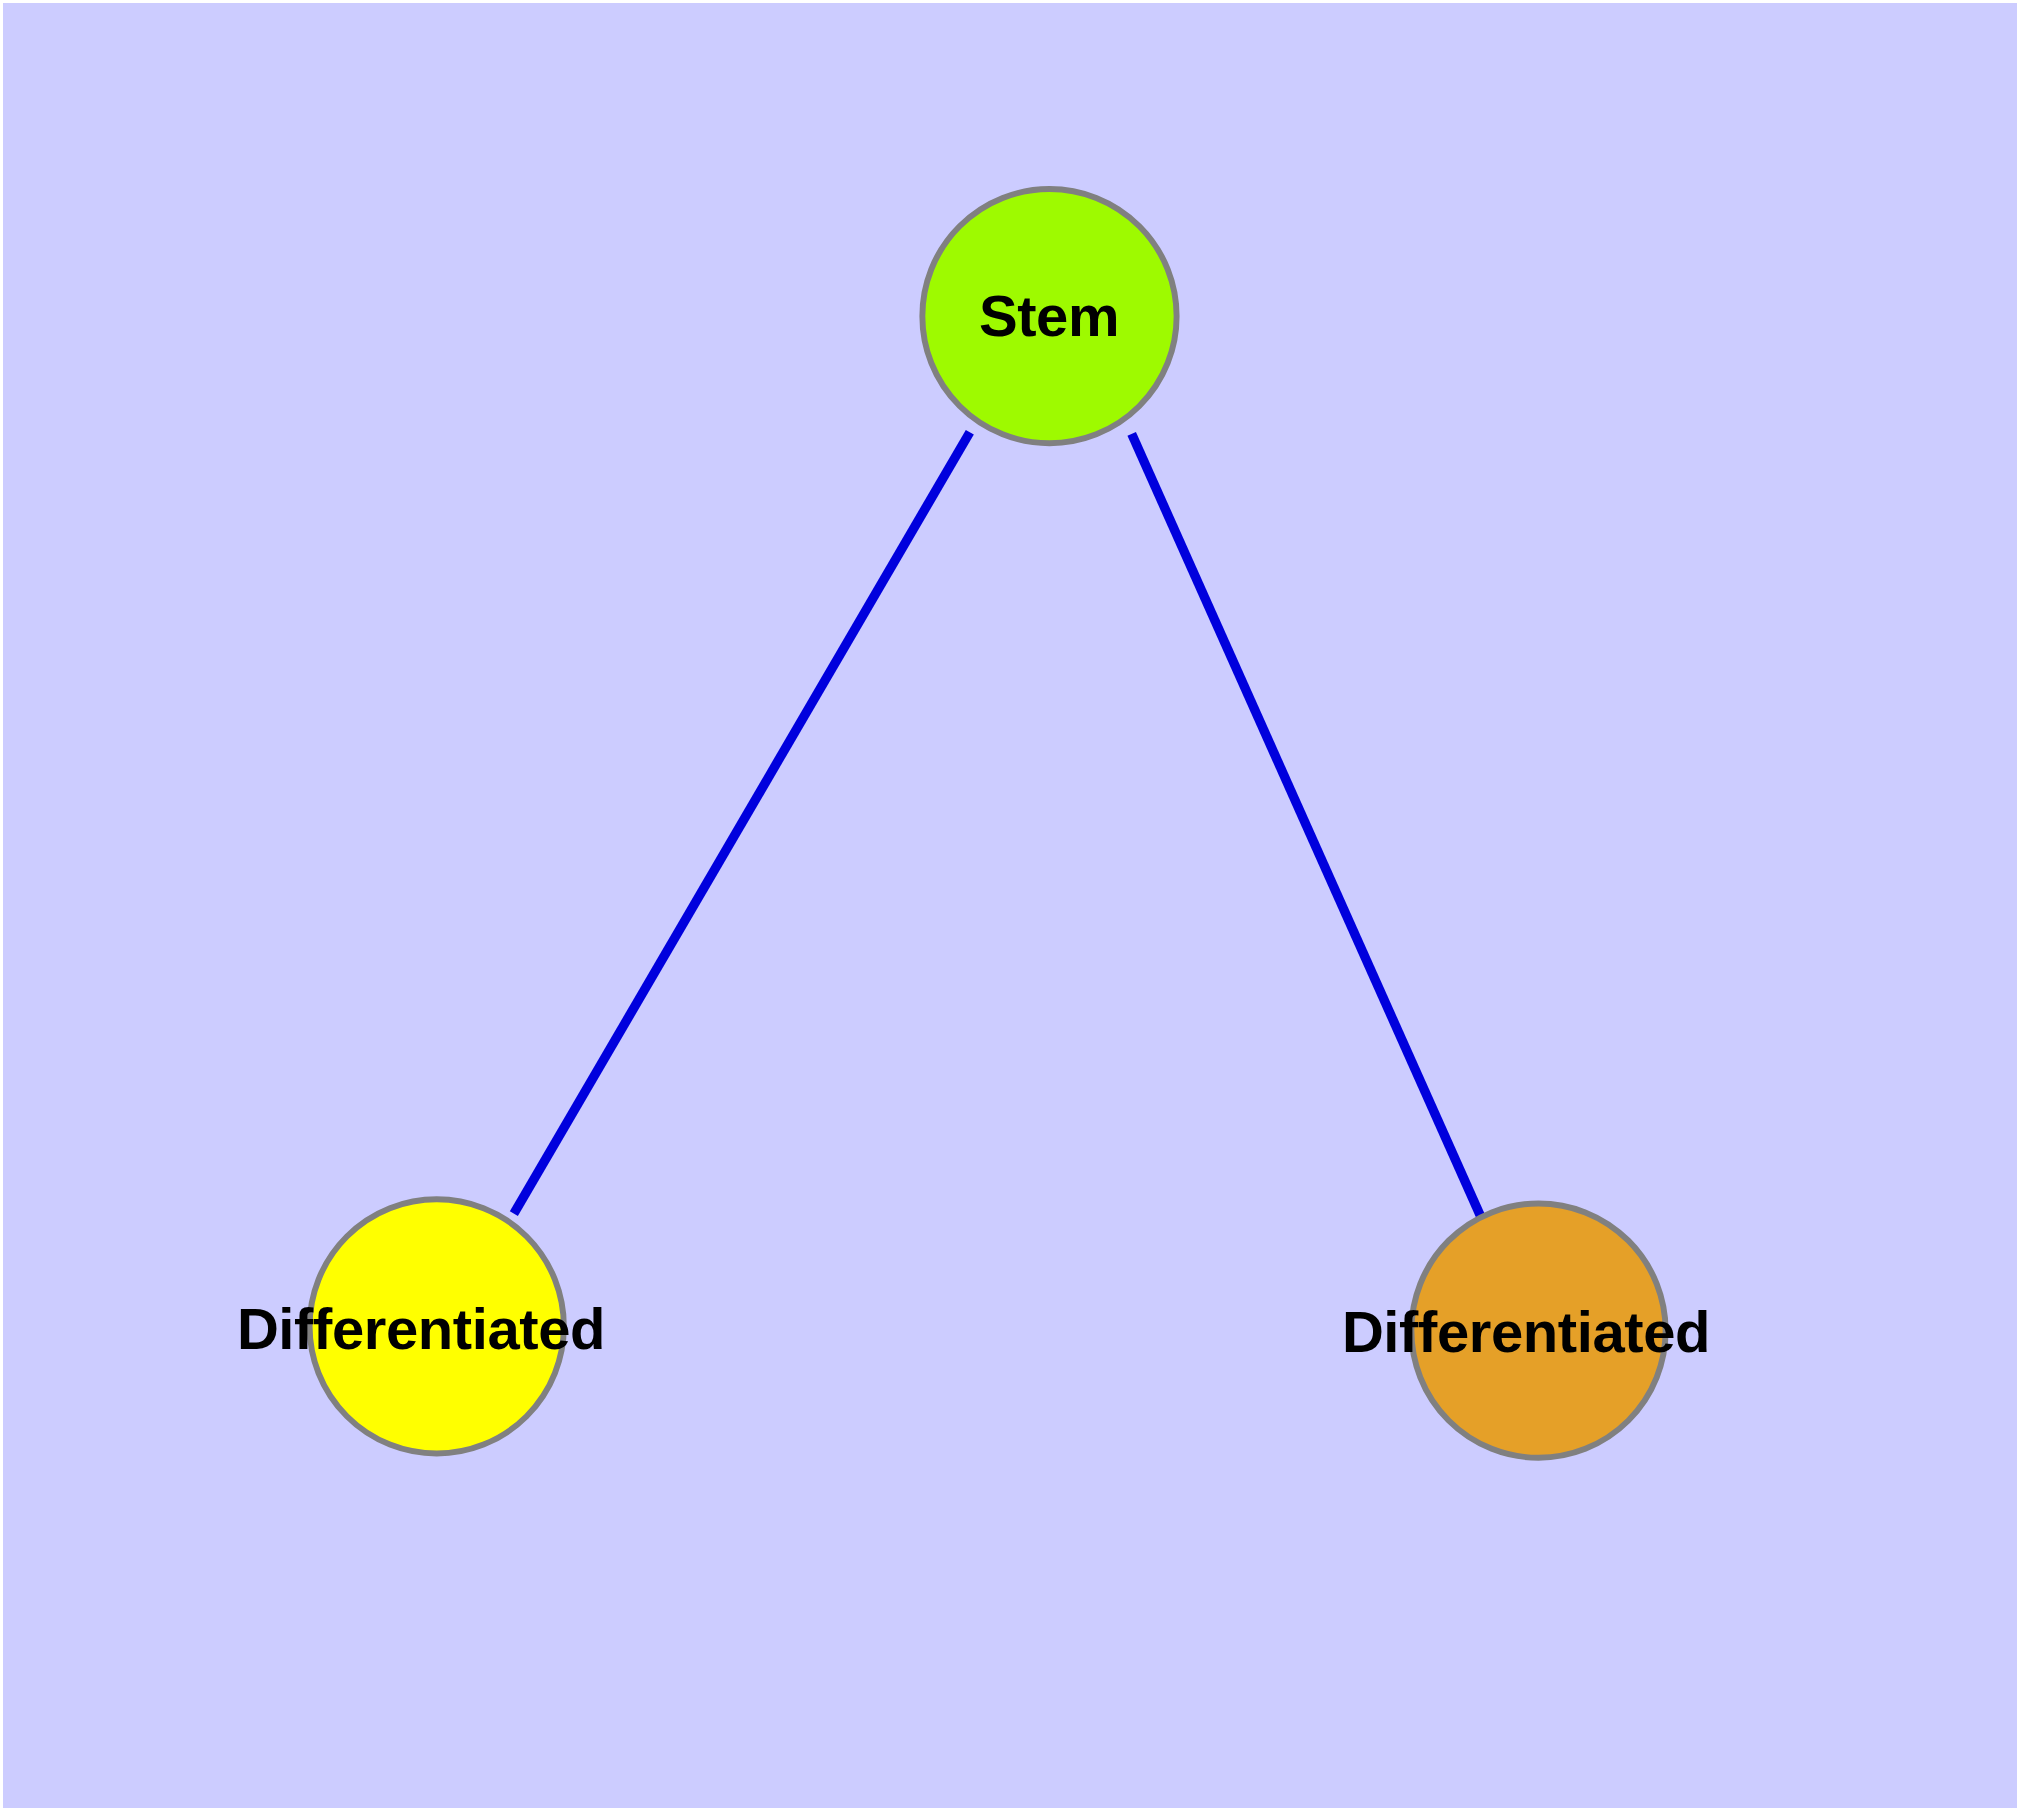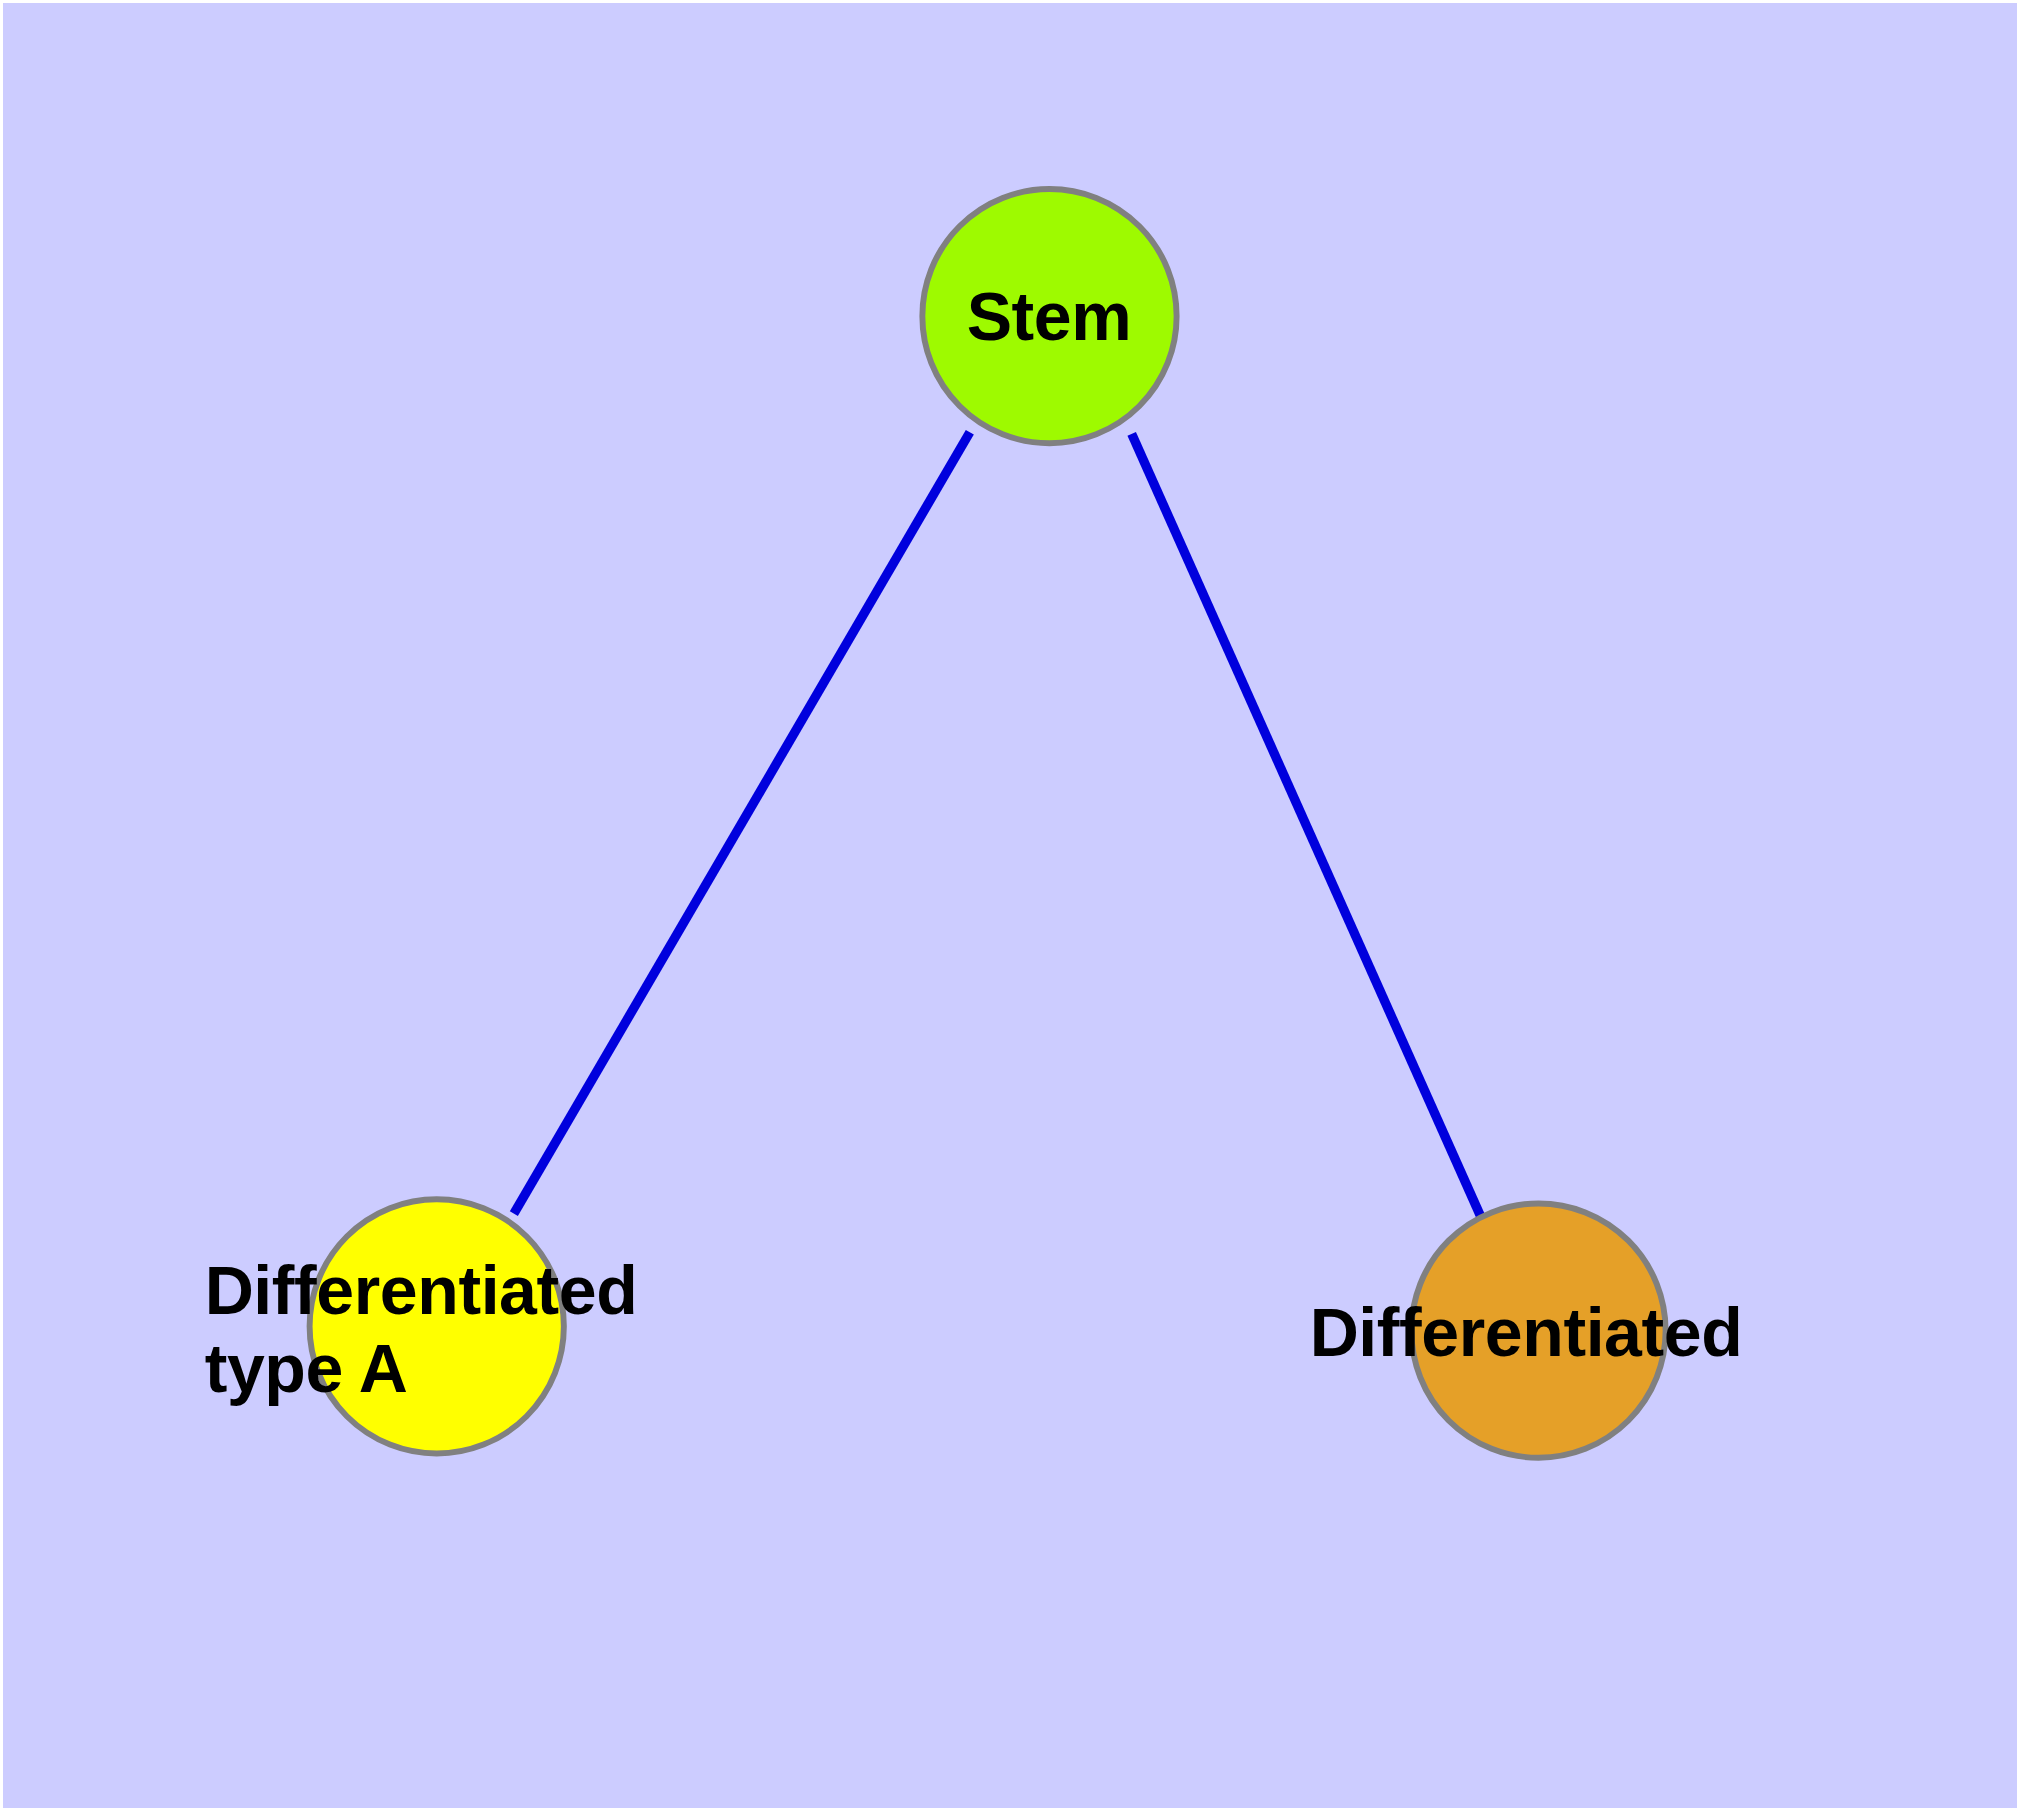--- a/index.html
+++ b/index.html
@@ -31,25 +31,25 @@
   #graph-svg {
     position: absolute;
     left: 0;
     top: 0;
     width: 2021px;
     height: 1812px;
     overflow: visible;
   }
   .node-label {
     position: absolute;
-    text-align: left;
+    text-align: right;
     color: #000000;
     font-family: "Liberation Sans", sans-serif;
     font-weight: bold;
-    font-size: 68px;
+    font-size: 58px;
     line-height: 78px;
     letter-spacing: -0.4px;
     white-space: nowrap;
     pointer-events: none;
     transform: translate(-50%, -50%);
   }
 </style>
 </head>
 <body>
 
@@ -70,21 +70,20 @@
       <circle id="node2" cx="1815" cy="1570" r="150" fill="#e5a028" stroke="#808080" stroke-width="7"></circle>
     </g>
   </svg>
 
   <div class="node-label" id="label0" style="left: 1049px; top: 316px; color: rgb(0, 0, 0);">
     <div>Stem</div>
   </div>
 
   <div class="node-label" id="label1" style="left: 421px; top: 1329px; color: rgb(0, 0, 0);">
     <div>Differentiated</div>
-    <div>type A</div>
   </div>
 
   <div class="node-label" id="label2" style="left: 1526px; top: 1332px; color: rgb(0, 0, 0);">
     <div>Differentiated</div>
   </div>
 
 </div>
 
 
 </body></html>

